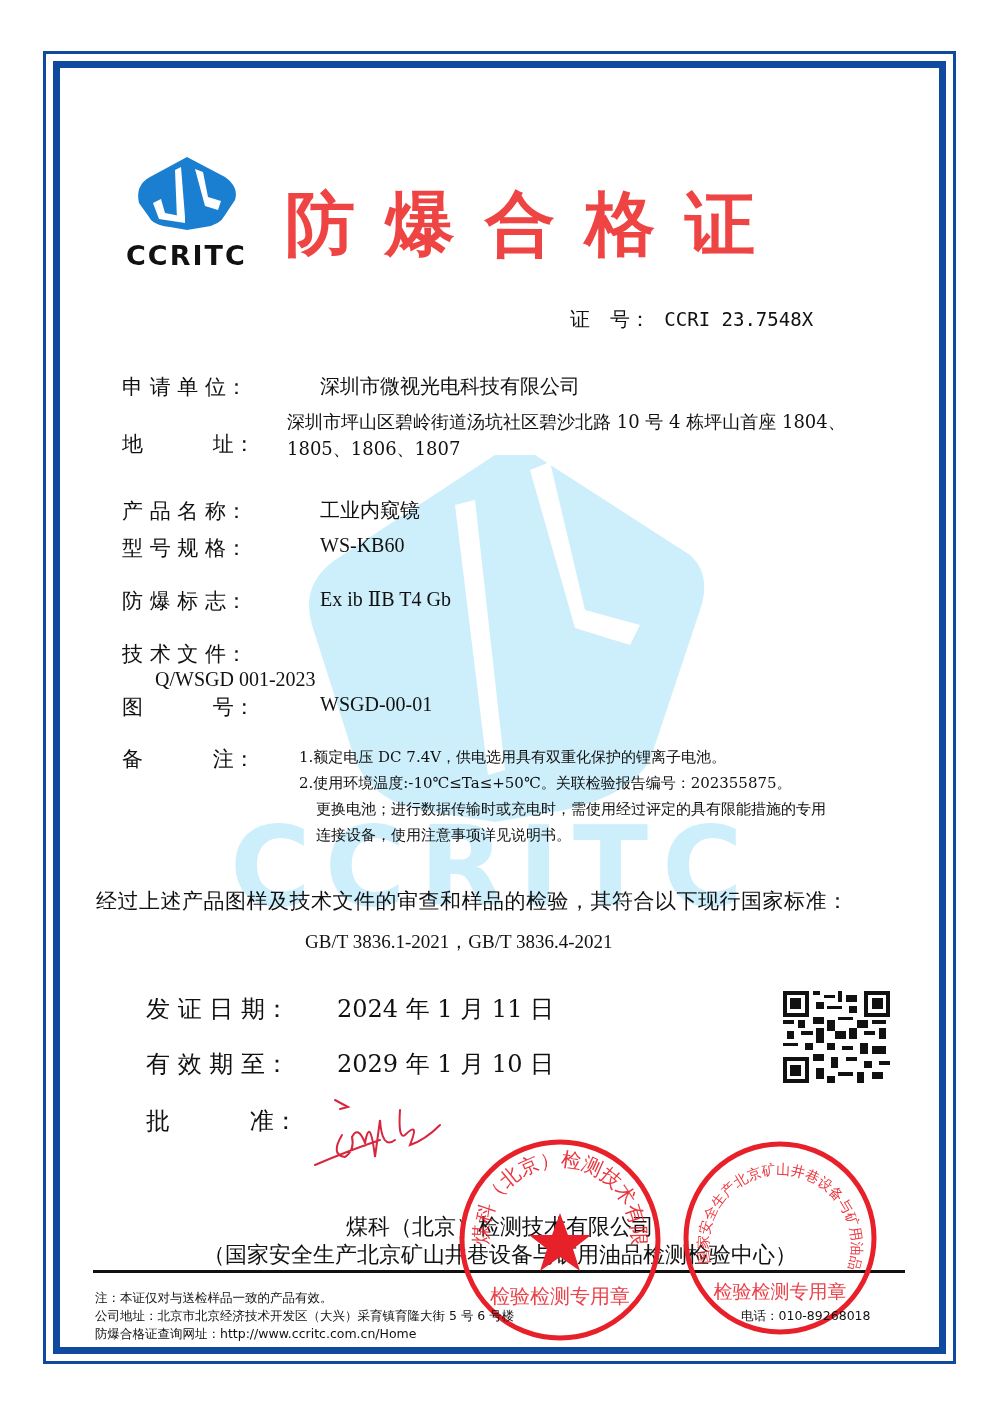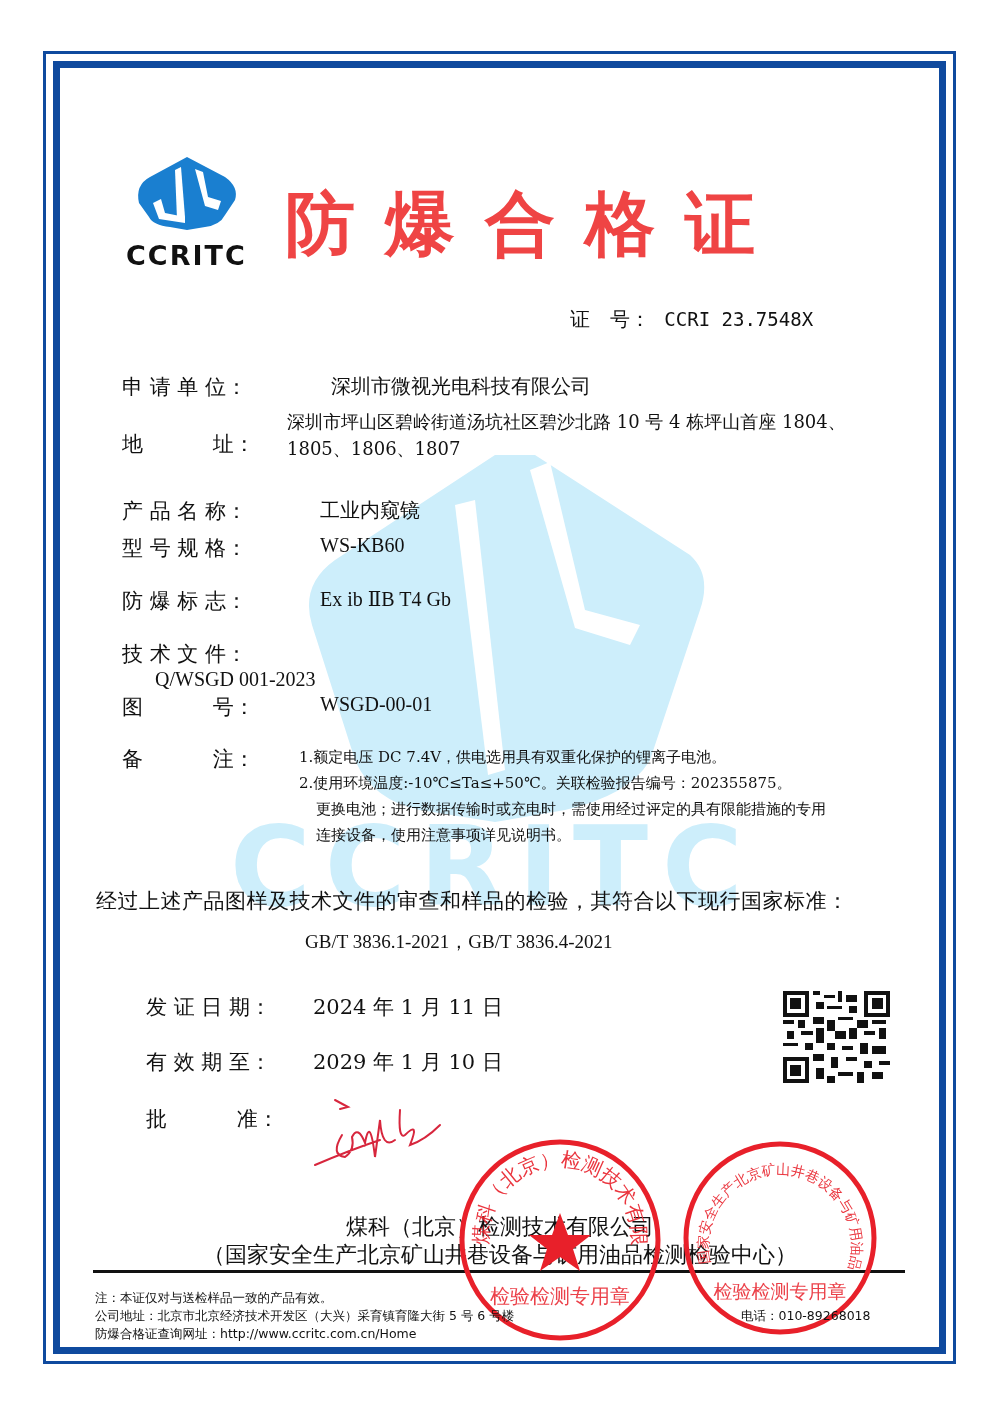--- a/index.html
+++ b/index.html
@@ -20,21 +20,21 @@
     .row { position: absolute; left: 122px; font-size: 21px; display: flex; }
     .row .lbl { width: 165px; white-space: pre; letter-spacing: 0; }
     .row .val { font-size: 20px; margin-left: 33px; }
     .mono { font-family: "Liberation Serif", "DejaVu Serif", serif; }
     .addr { position: absolute; left: 287px; top: 408px; font-size: 18px; line-height: 27px; width: 630px; }
     .notes { position: absolute; left: 287px; top: 744px; font-size: 15px; line-height: 26px; width: 640px; margin-left: 12px; }
     .notes .cont { padding-left: 17px; }
     .statement { position: absolute; left: 96px; top: 887px; font-size: 21px; letter-spacing: 0.5px; }
     .standards { position: absolute; left: 305px; top: 929px; font-size: 19px;
                  font-family: "Liberation Serif", serif; }
-    .drow { position: absolute; left: 146px; font-size: 21px; display: flex; }
+    .drow { position: absolute; left: 146px; font-size: 24px; display: flex; gap: 24px; }
     .drow .lbl { width: 167px; white-space: pre; }
     .qr { position: absolute; left: 783px; top: 990px; width: 107px; height: 94px; }
     .issuer1 { position: absolute; left: 0; width: 1000px; top: 1212px; text-align: center; font-size: 22px;
                font-family: "DejaVu Sans", sans-serif; }
     .issuer2 { position: absolute; left: 0; width: 1000px; top: 1240px; text-align: center; font-size: 22px;
                font-family: "DejaVu Sans", sans-serif; }
     .rule { position: absolute; left: 93px; top: 1270px; width: 812px; height: 3px; background: #111; }
     .foot { position: absolute; left: 95px; font-size: 12.5px; font-family: "DejaVu Sans", sans-serif; }
     .phone { position: absolute; left: 741px; top: 1308px; font-size: 12.5px; font-family: "DejaVu Sans", sans-serif; }
     .seal { position: absolute; pointer-events: none; }
@@ -67,21 +67,21 @@
 </svg>
 <div class="logo-text">CCRITC</div>
 
 <div class="title">防爆合格证</div>
 
 <div class="certno">
   <span>证　号：</span>
   <span class="val">CCRI 23.7548X</span>
 </div>
 
-<div class="row" style="top:373px;gap:11px;">
+<div class="row" style="top:373px;">
   <span class="lbl">申 请 单 位：</span>
   <span class="val">深圳市微视光电科技有限公司</span>
 </div>
 
 <div class="row" style="top:430px;">
   <span class="lbl">地　　　 址：</span>
 </div>
 <div class="addr">
   <div>深圳市坪山区碧岭街道汤坑社区碧沙北路 10 号 4 栋坪山首座 1804、</div>
   <div>1805、1806、1807</div>

